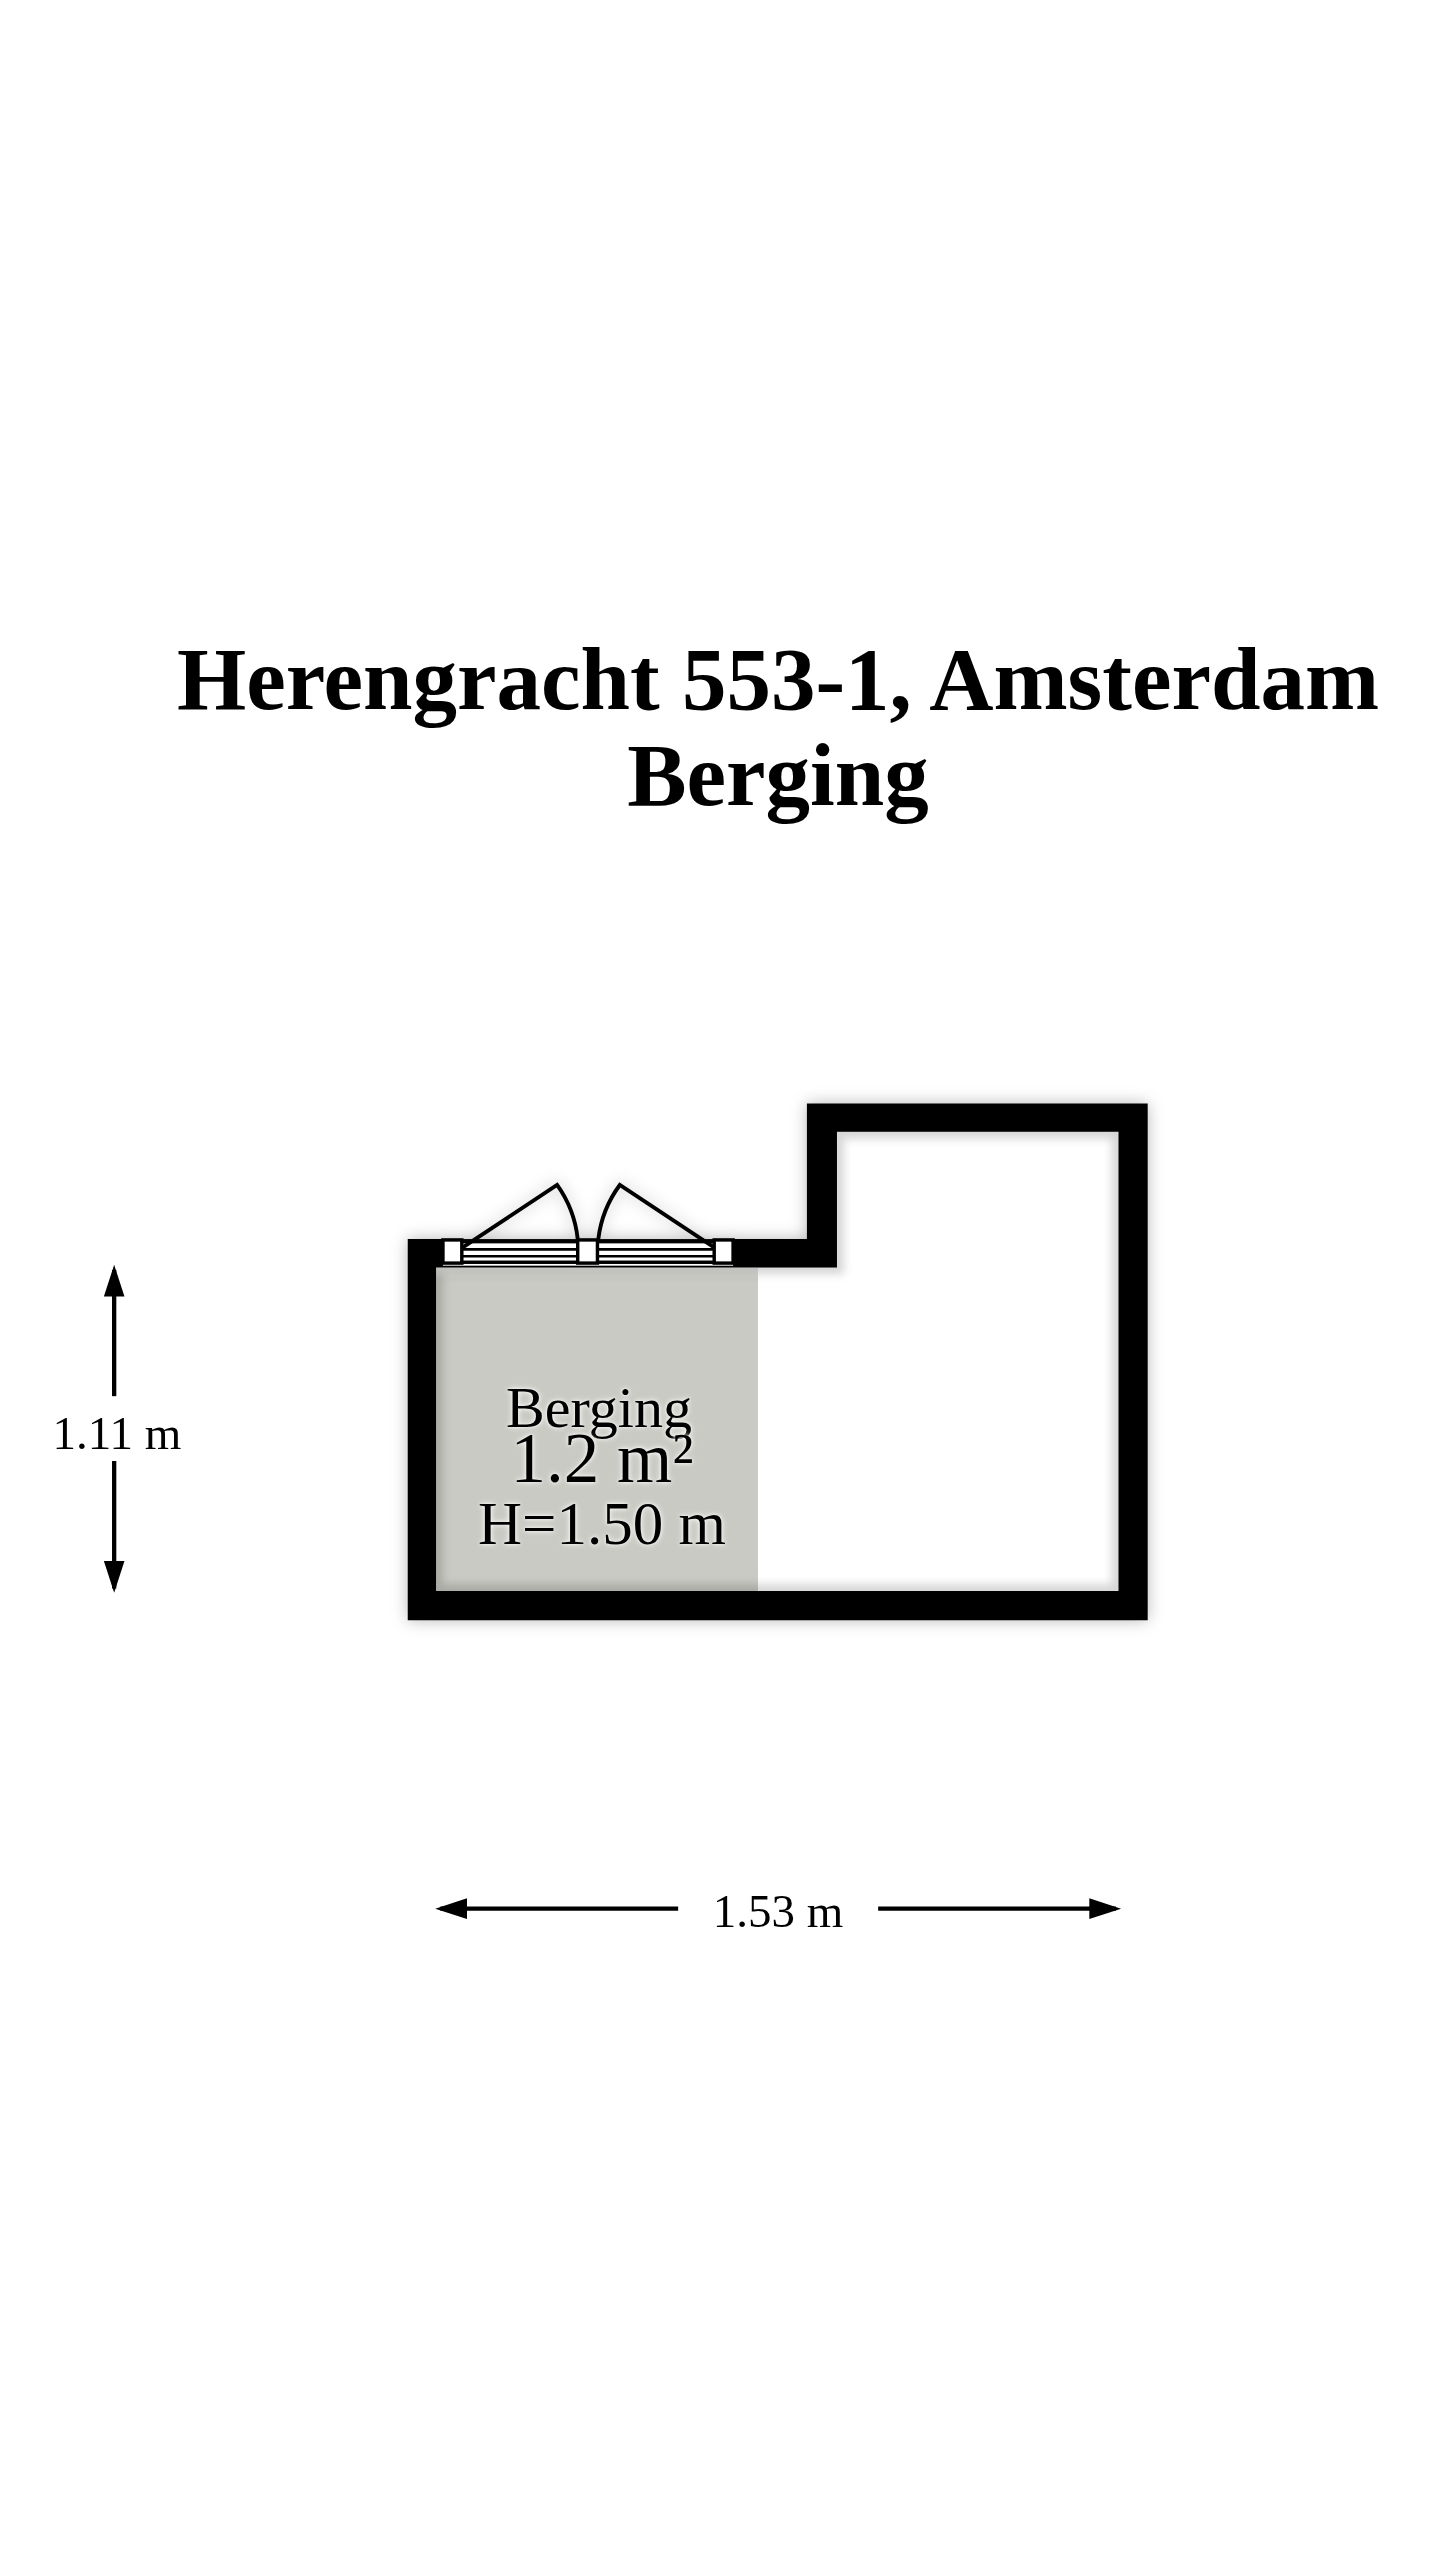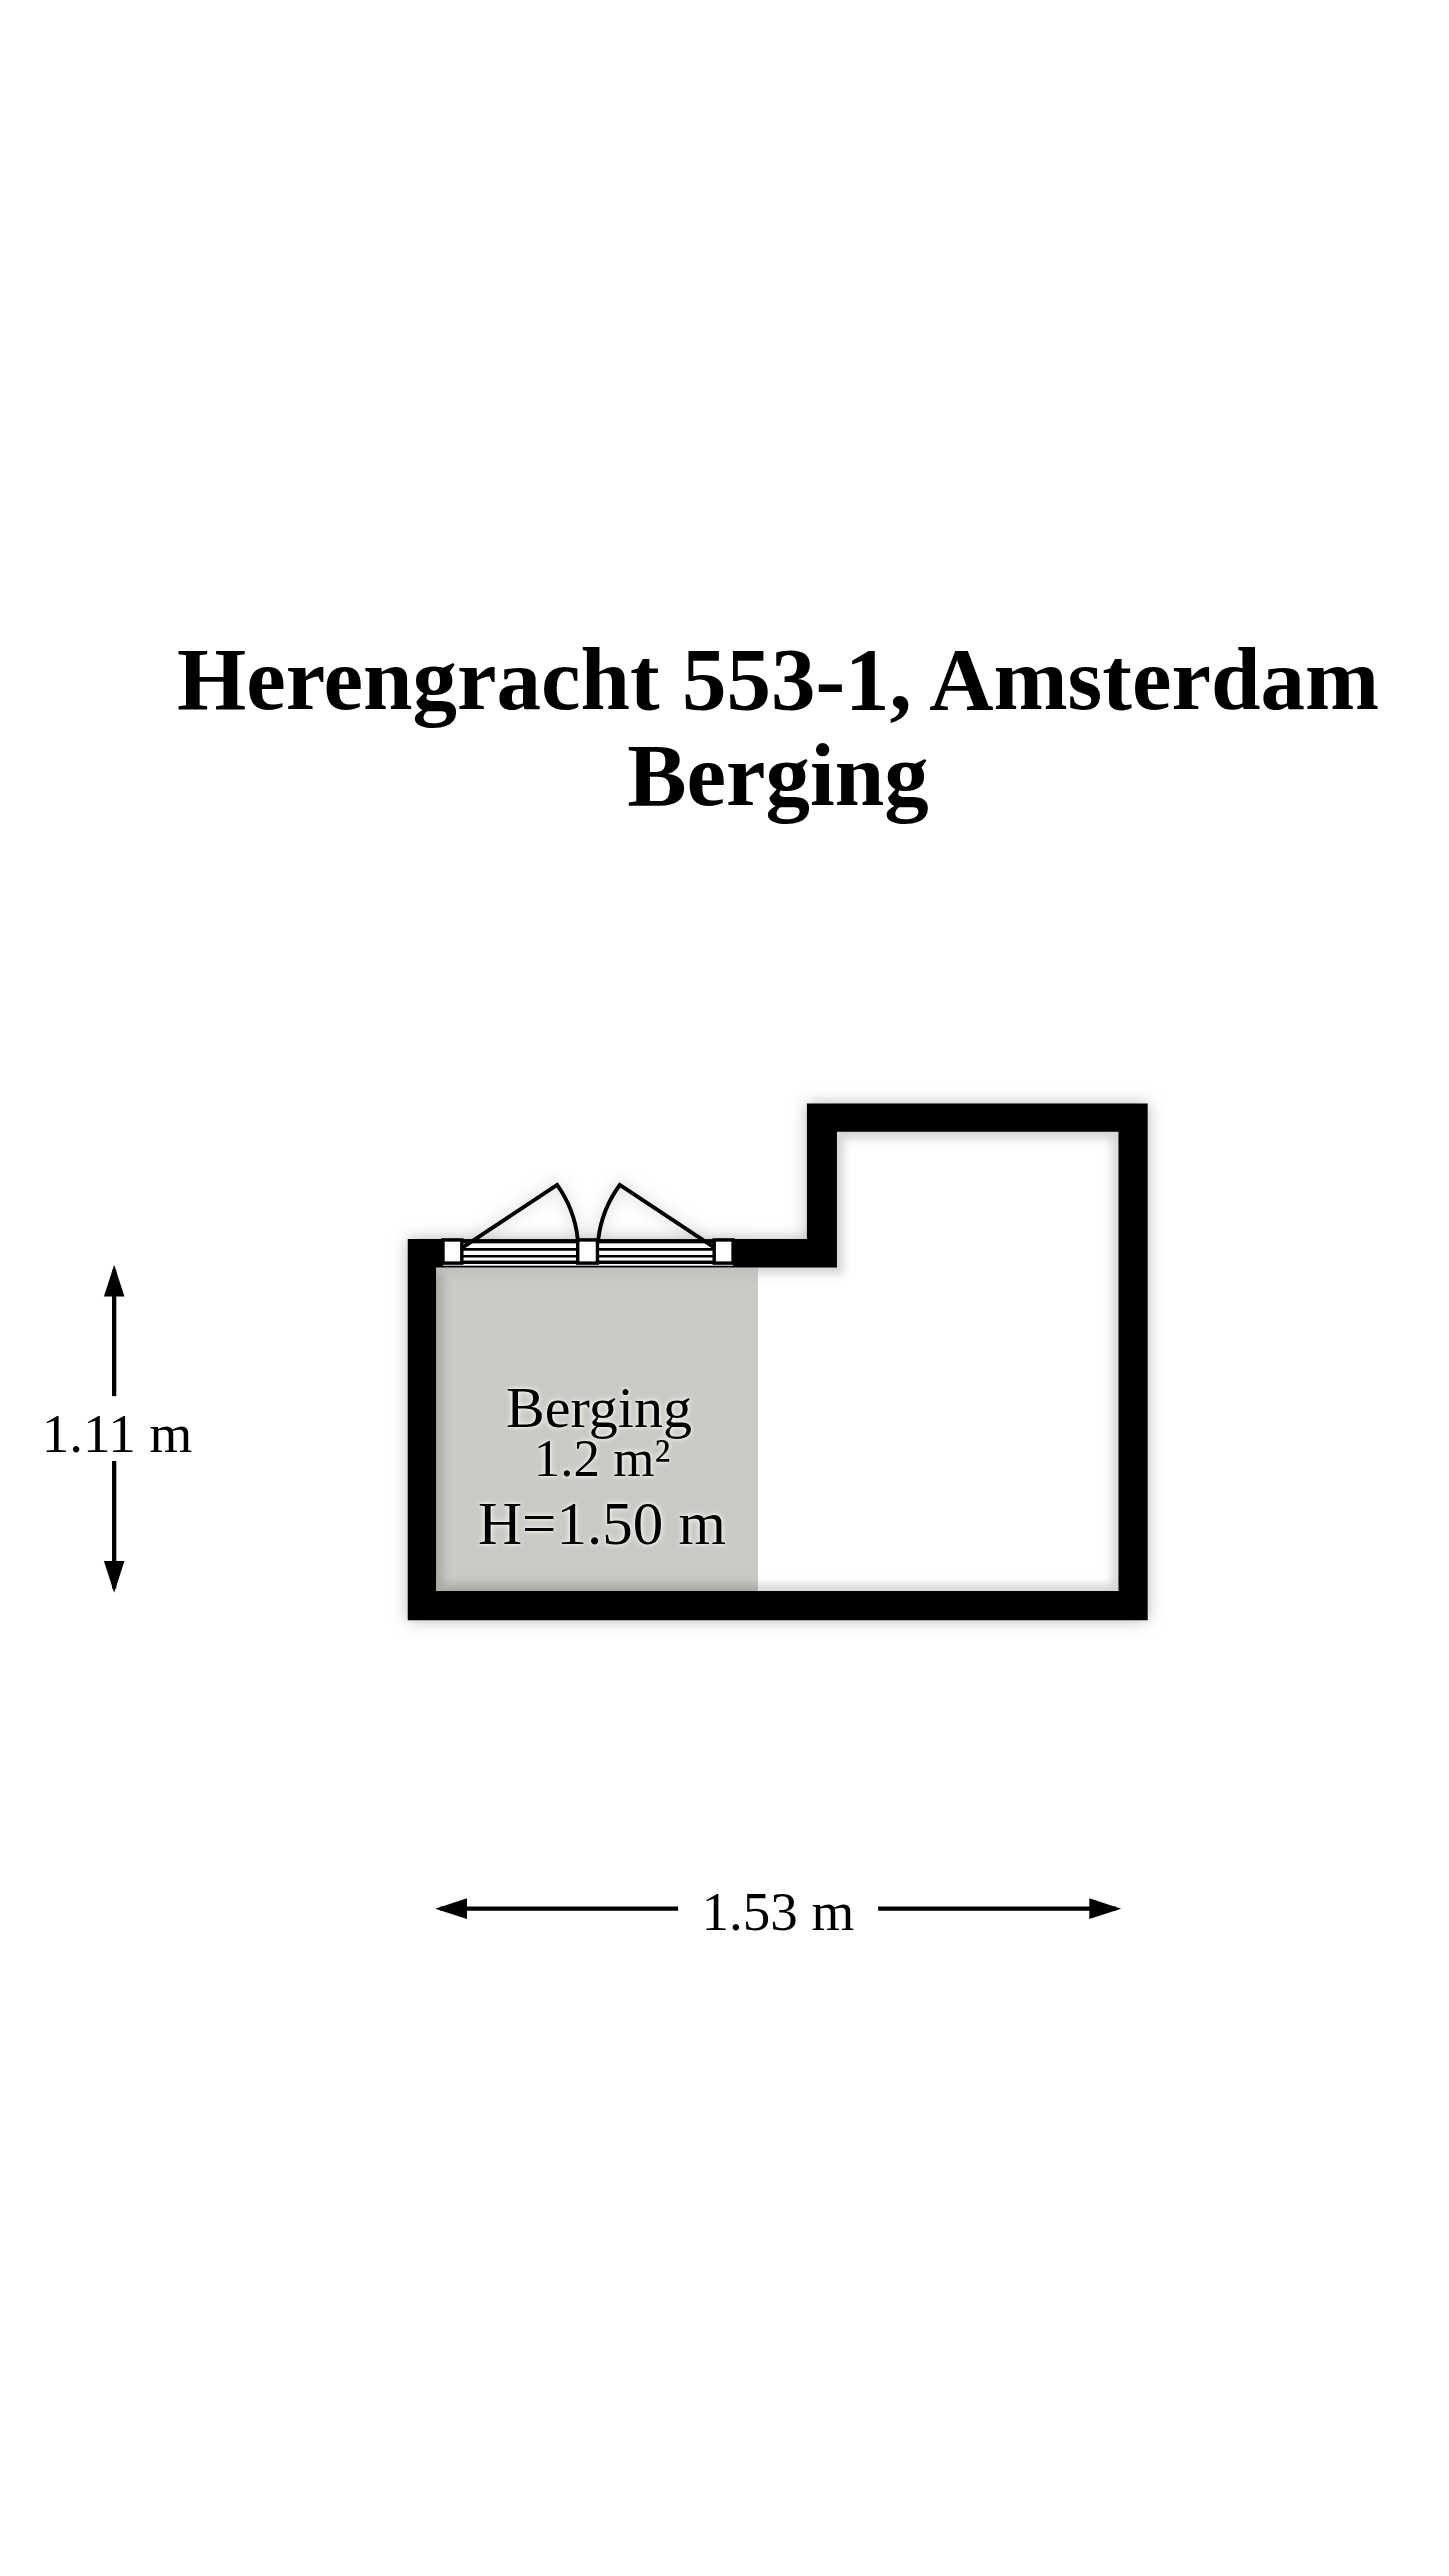--- a/index.html
+++ b/index.html
@@ -50,28 +50,28 @@
   .walls-group { filter: drop-shadow(0 0 9px rgba(0,0,0,0.28)); }
 
   .room-label {
     transform: translateX(-50%);
     white-space: nowrap;
     text-align: center;
     color: var(--text, #000);
     text-shadow: 0 0 6.9px rgba(255,255,255,0.9), 0 0 3.4px rgba(255,255,255,0.8);
   }
   .room-name   { left: 599px; top: 1379px; font-size: 58px; line-height: 58px; }
-  .room-area   { left: 602px; top: 1432px; font-size: 53px; line-height: 53px; }
+  .room-area   { left: 602px; top: 1432px; font-size: 71px; line-height: 53px; }
   .room-height { left: 602px; top: 1497px; font-size: 61px; line-height: 53px; }
 
   .dim-label {
     transform: translateX(-50%);
     white-space: nowrap;
     text-align: left;
-    font-size: 55px;
+    font-size: 47px;
     line-height: 55px;
     color: var(--text, #000);
     background: var(--bg, #fff);
     padding: 0 5.2px;
   }
   .dim-label-vertical   { left: 117px; top: 1406px; }
   .dim-label-horizontal { left: 778px; top: 1884px; }
 </style>
 </head>
 <body>

